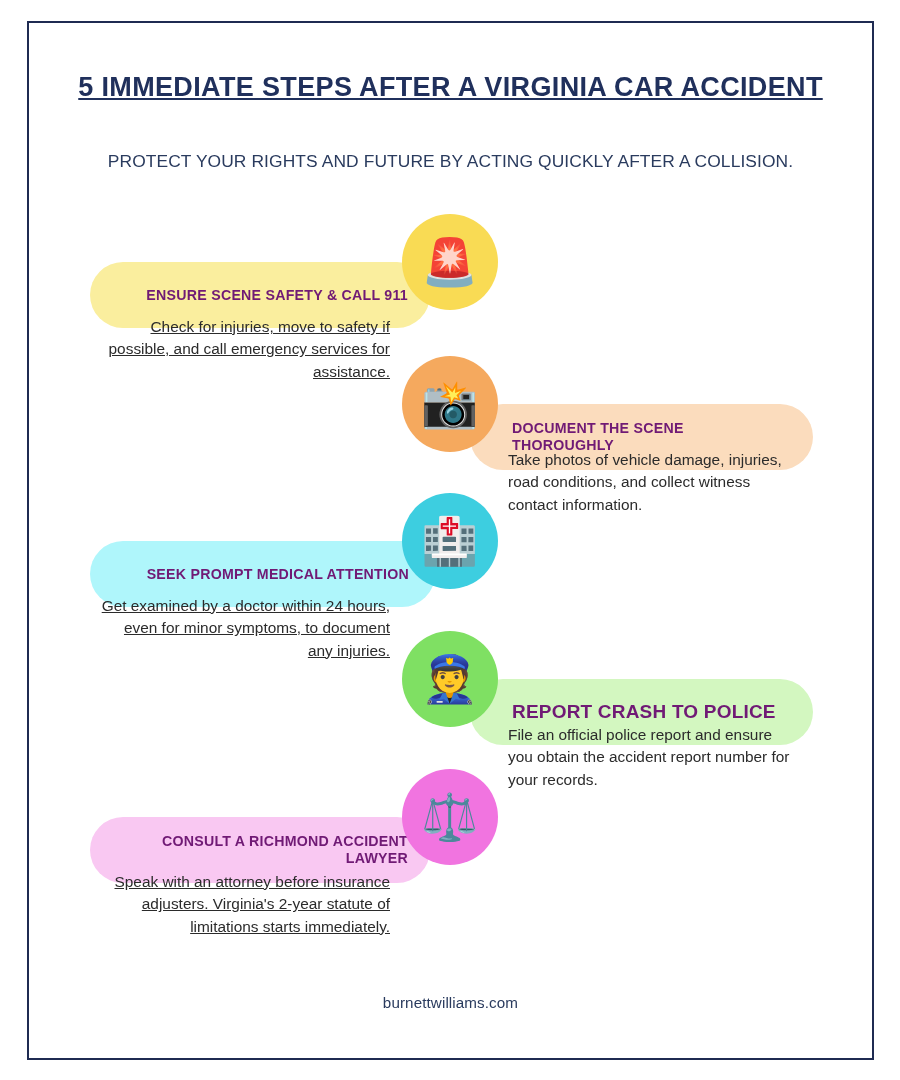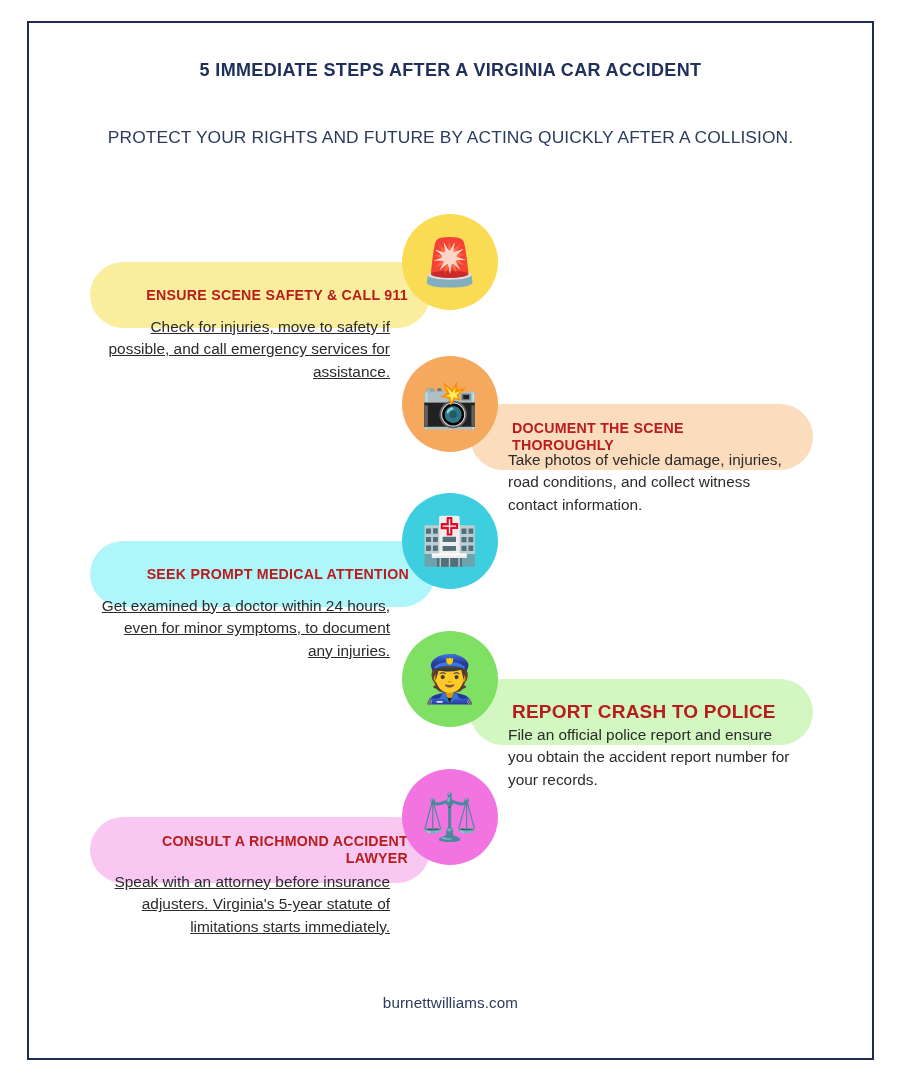--- a/index.html
+++ b/index.html
@@ -37,27 +37,28 @@
 
   
   .header {
     position: absolute;
     left: 27px;
     top: 60px;
     width: 847px;
     text-align: center;
   }
   .title {
-    margin: 0;
-    font-size: 18px;
+    margin: 12px;
+    font-size: 27px;
     font-weight: bold;
     letter-spacing: 0.35px;
     color: #20305c;
     text-transform: uppercase;
     font-family: "Liberation Sans", sans-serif;
+    text-decoration: underline;
   }
   .subtitle {
     margin: 10px;
     padding-top: 36px;
     font-size: 17.4px;
     font-weight: normal;
     letter-spacing: 0.1px;
     color: #2a3b5e;
     text-transform: uppercase;
     font-family: "Liberation Sans", sans-serif;
@@ -85,21 +86,21 @@
     border-radius: 33px;
     box-sizing: border-box;
     display: flex;
     align-items: center;
   }
   .pill-label {
     font-size: 14.2px;
     font-weight: bold;
     letter-spacing: 0.25px;
     line-height: 1.18;
-    color: #b91c1c;
+    color: #701a75;
     text-transform: uppercase;
     font-family: "Liberation Sans", sans-serif;
     width: 100%;
     box-sizing: border-box;
   }
 
   
   .step.left .pill {
     left: 90px;
     width: 340px;
@@ -260,21 +261,21 @@
       <p class="desc">File an official police report and ensure you obtain the accident report number for your records.</p>
     </div>
 
     <div class="step left" id="step-5">
       <div class="pill" style="background: rgb(249, 200, 242);">
         <span class="pill-label">CONSULT A RICHMOND ACCIDENT LAWYER</span>
       </div>
       <div class="badge" style="background: rgb(241, 116, 224);">
         <span class="badge-emoji">⚖️</span>
       </div>
-      <p class="desc">Speak with an attorney before insurance adjusters. Virginia's 5-year statute of limitations starts immediately.</p>
+      <p class="desc">Speak with an attorney before insurance adjusters. Virginia's 2-year statute of limitations starts immediately.</p>
     </div>
 
   </div>
 
   <div class="footer">
     <p class="footer-site">burnettwilliams.com</p>
   </div>
 
 </div>
 

